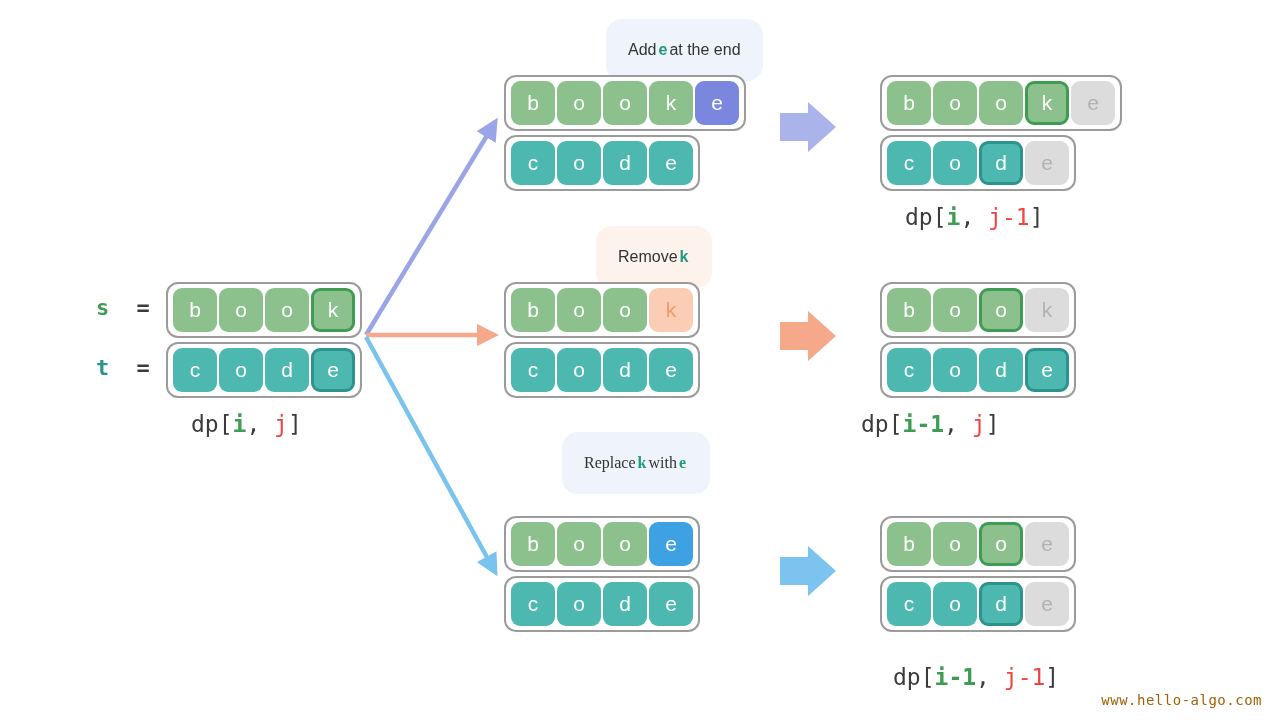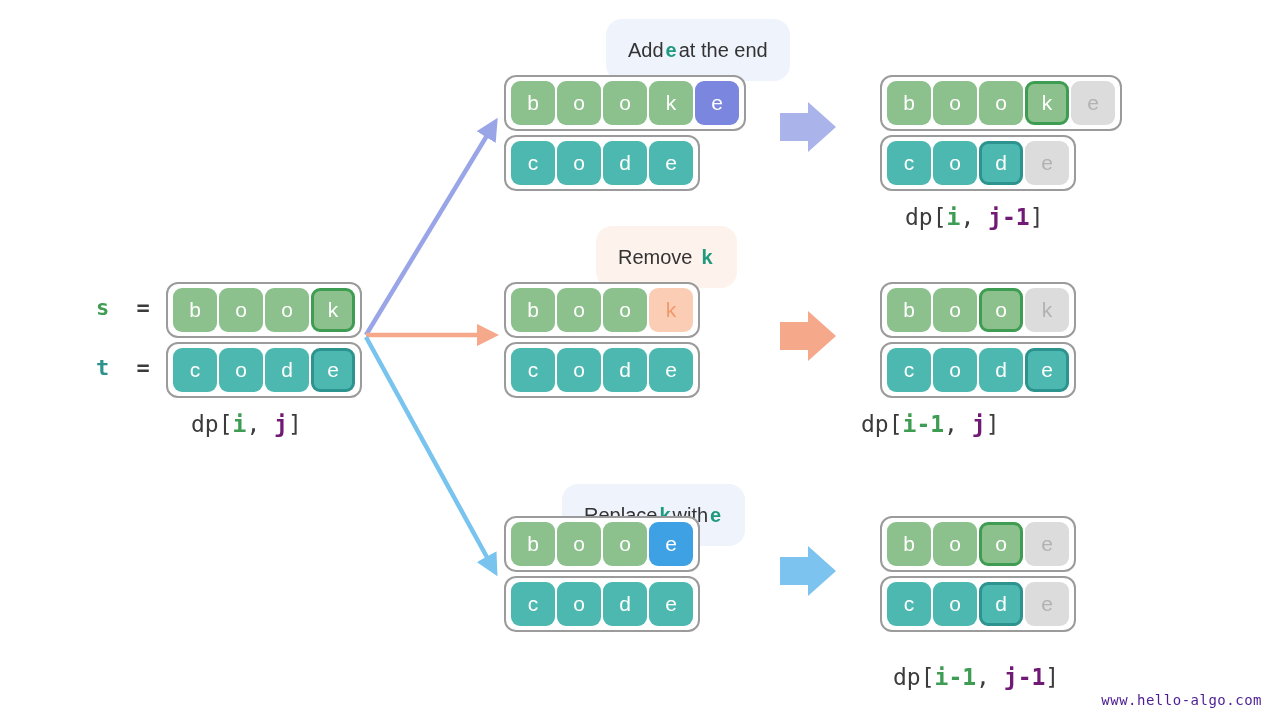--- a/index.html
+++ b/index.html
@@ -51,63 +51,63 @@
   .cell.hl-green { border-color: #3f9d53; }
   .cell.hl-teal  { border-color: #2d938e; }
 
   
   .pill {
     position: absolute;
     display: flex;
     align-items: center;
     justify-content: center;
     border-radius: 16px;
-    font-size: 20px;
+    font-size: 16px;
     color: #333333;
     padding: 0 22px;
     height: 62px;
     white-space: nowrap;
     box-sizing: border-box;
   }
   .pill.blue-bg  { background: #eff3fc; }
   .pill.peach-bg { background: #fdf2ec; }
   .pill .accent { color: #1f9a7e; font-weight: bold; margin: 0 2px; }
 
   
   .dp {
     position: absolute;
     font-family: "DejaVu Sans Mono", monospace;
     font-size: 23px;
     color: #3b3b3b;
     white-space: nowrap;
     letter-spacing: 0px;
   }
   .dp .i { color: #3f9d53; font-weight: bold; }
-  .dp .j { color: #701a75; font-weight: bold; margin-top: 28px; }
+  .dp .j { color: #ef4444; font-weight: normal; margin-top: 28px; }
 
   
   .var {
     position: absolute;
     font-family: "DejaVu Sans Mono", monospace;
     font-size: 22px;
     font-weight: bold;
     white-space: nowrap;
   }
   .var .s { color: #3f9d53; }
   .var .t { color: #2d938e; }
   .var .eq { color: #3b3b3b; font-weight: bold; }
 
   
   .watermark {
     position: absolute;
     right: 18px;
     bottom: 12px;
     font-family: "DejaVu Sans Mono", monospace;
     font-size: 14px;
-    color: #4c1d95;
+    color: #a16207;
     letter-spacing: .5px;
   }
 
   svg.overlay {
     position: absolute;
     left: 0; top: 0;
     width: 1280px; height: 720px;
     pointer-events: none;
   }
 </style>
@@ -186,21 +186,21 @@
     <div class="cell muted">e</div>
   </div>
 <div class="strip" id="res0-t" style="left:880px; top:135px;">
     <div class="cell teal">c</div>
     <div class="cell teal">o</div>
     <div class="cell teal hl-teal">d</div>
     <div class="cell muted">e</div>
   </div>
 <div class="dp" id="res0-cap" style="left:905px; top:204px;"><span>dp[</span><span class="i">i</span><span>, </span><span class="j">j-1</span><span>]</span></div>
 
-<div class="pill peach-bg" id="pill-1" style="left:596px; top:226px;gap:7px;">
+<div class="pill peach-bg" id="pill-1" style="left:596px; top:226px;">
     <span>Remove </span>
     <span class="accent">k</span>
   </div>
 <div class="strip" id="op1-s" style="left:504px; top:282px;">
     <div class="cell green">b</div>
     <div class="cell green">o</div>
     <div class="cell green">o</div>
     <div class="cell peach">k</div>
   </div>
 <div class="strip" id="op1-t" style="left:504px; top:342px;">
@@ -217,21 +217,21 @@
     <div class="cell muted">k</div>
   </div>
 <div class="strip" id="res1-t" style="left:880px; top:342px;">
     <div class="cell teal">c</div>
     <div class="cell teal">o</div>
     <div class="cell teal">d</div>
     <div class="cell teal hl-teal">e</div>
   </div>
 <div class="dp" id="res1-cap" style="left:861px; top:411px;"><span>dp[</span><span class="i">i-1</span><span>, </span><span class="j">j</span><span>]</span></div>
 
-<div class="pill blue-bg" id="pill-2" style="left:562px; top:484px;">
+<div class="pill blue-bg" id="pill-2" style="left:562px; top:432px;font-family:Liberation Serif, serif;">
     <span>Replace </span>
     <span class="accent">k</span>
     <span> with </span>
     <span class="accent">e</span>
   </div>
 <div class="strip" id="op2-s" style="left:504px; top:516px;">
     <div class="cell green">b</div>
     <div class="cell green">o</div>
     <div class="cell green">o</div>
     <div class="cell blue2">e</div>

